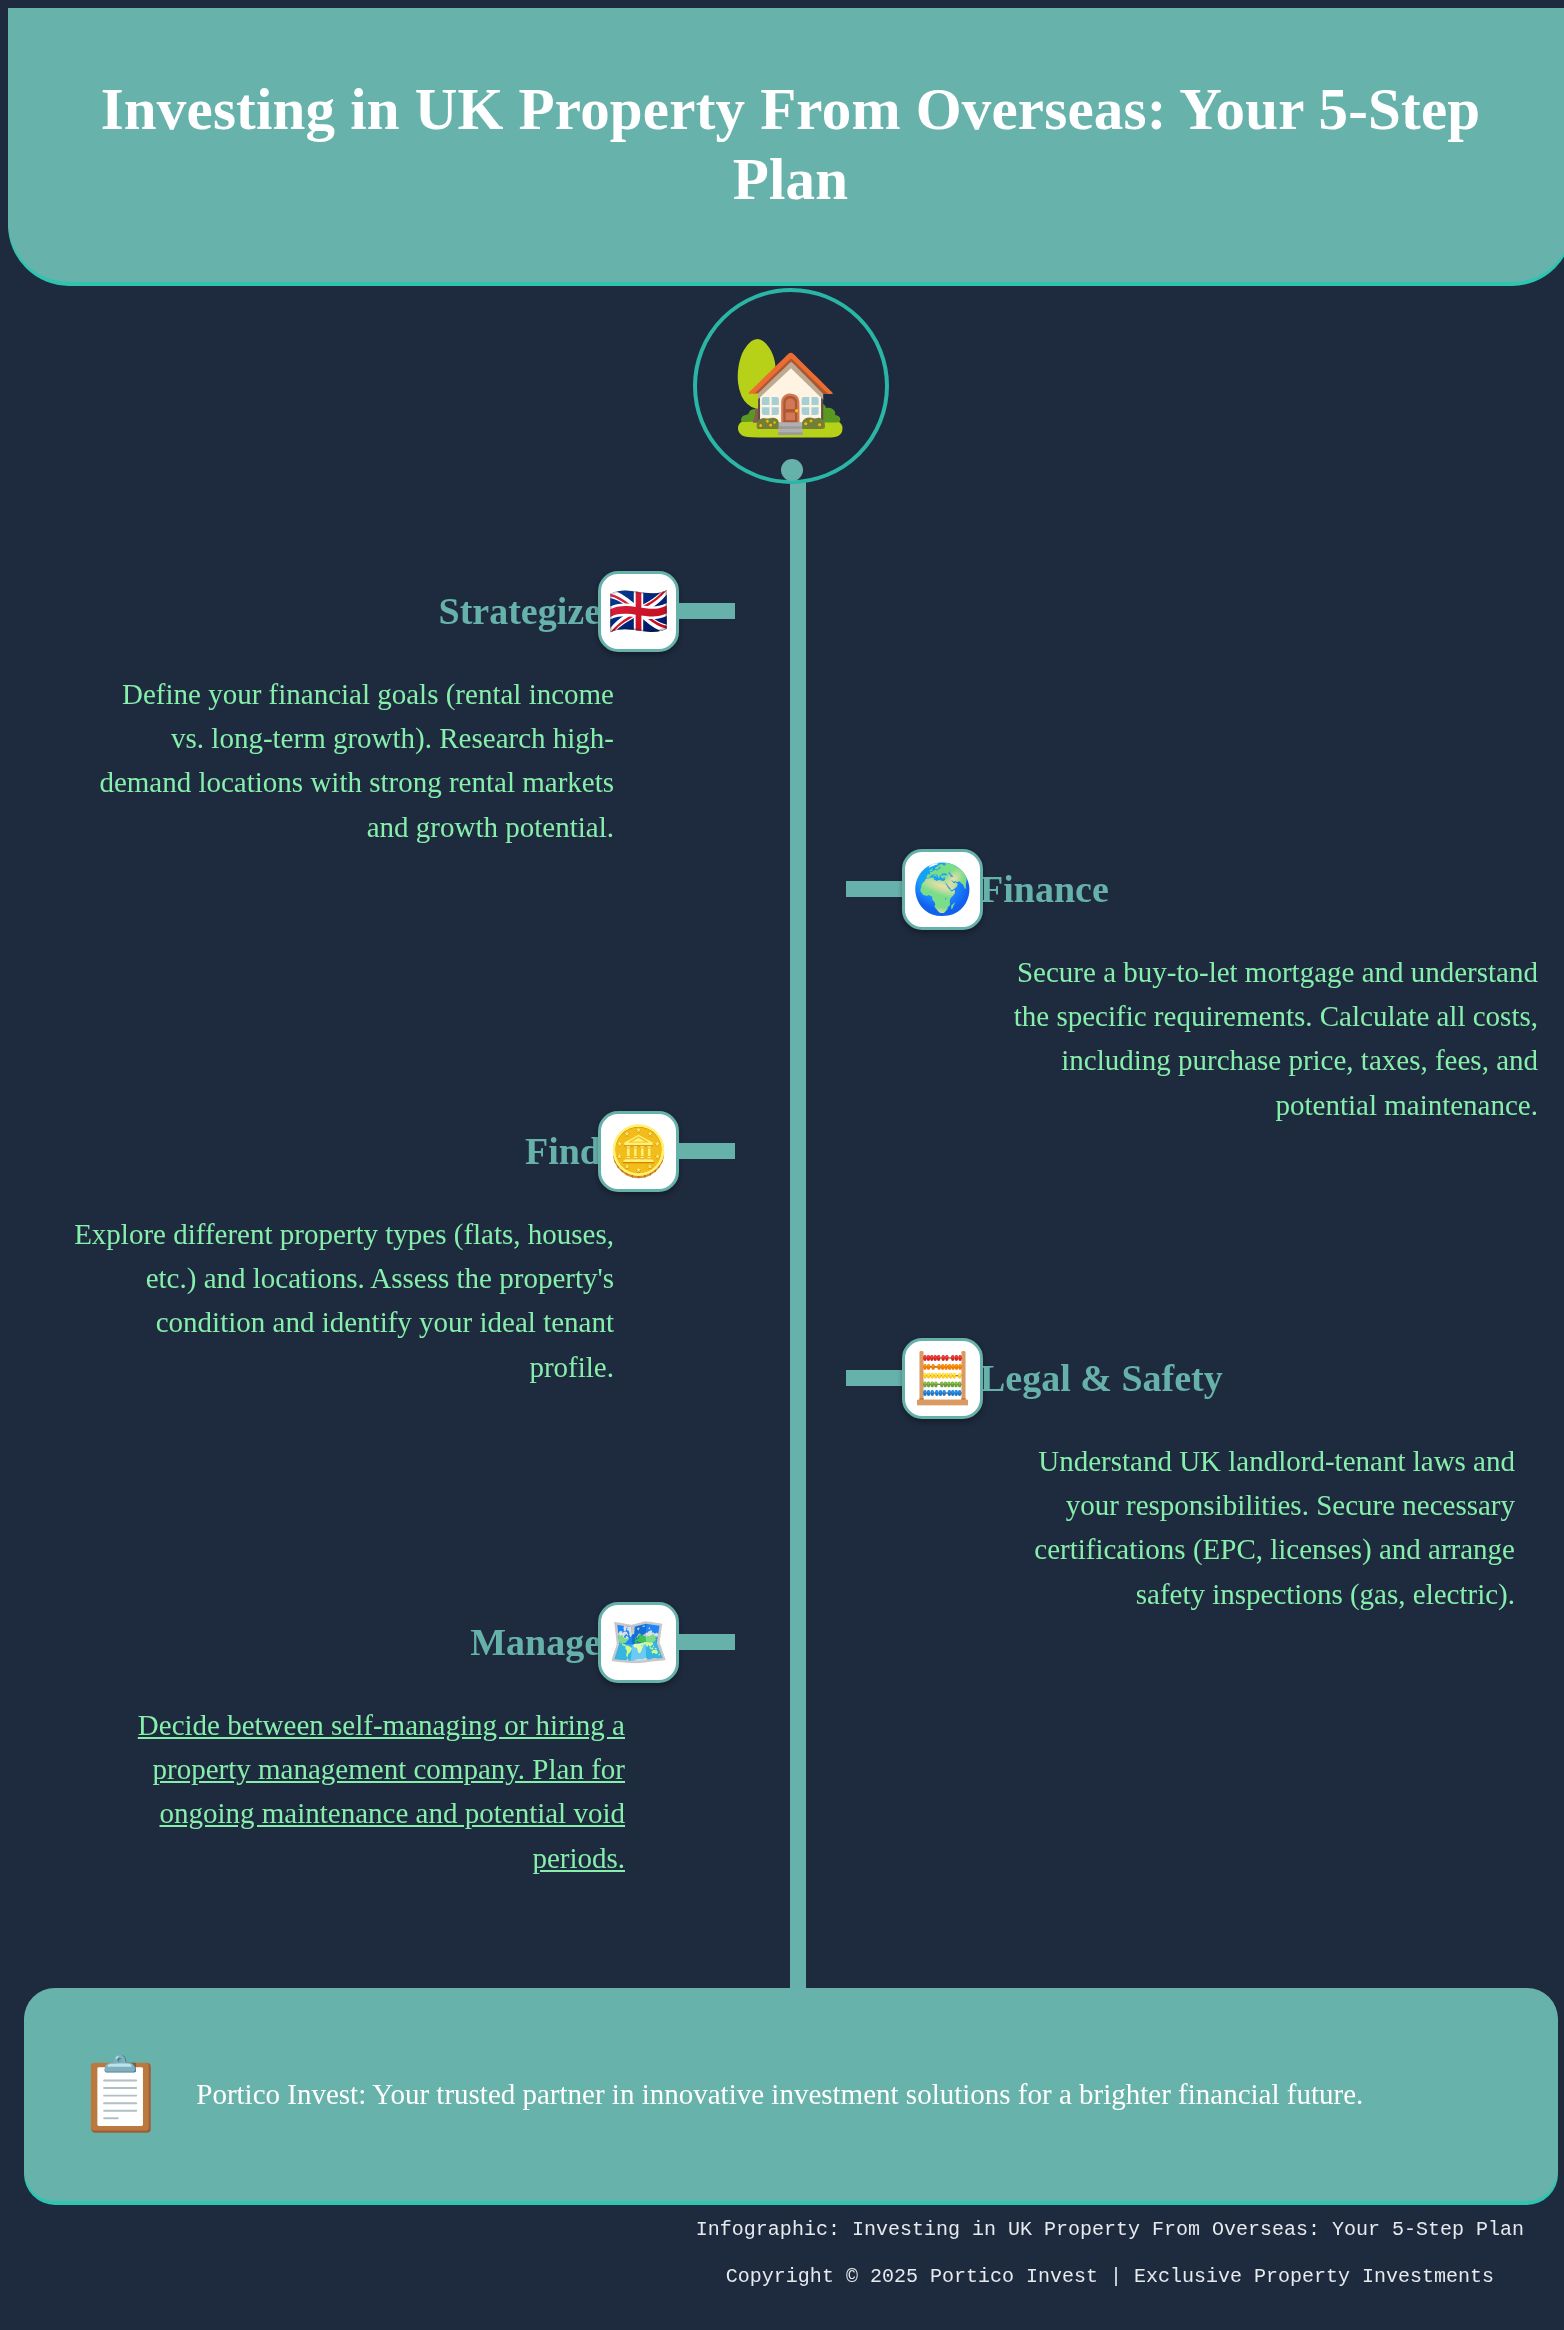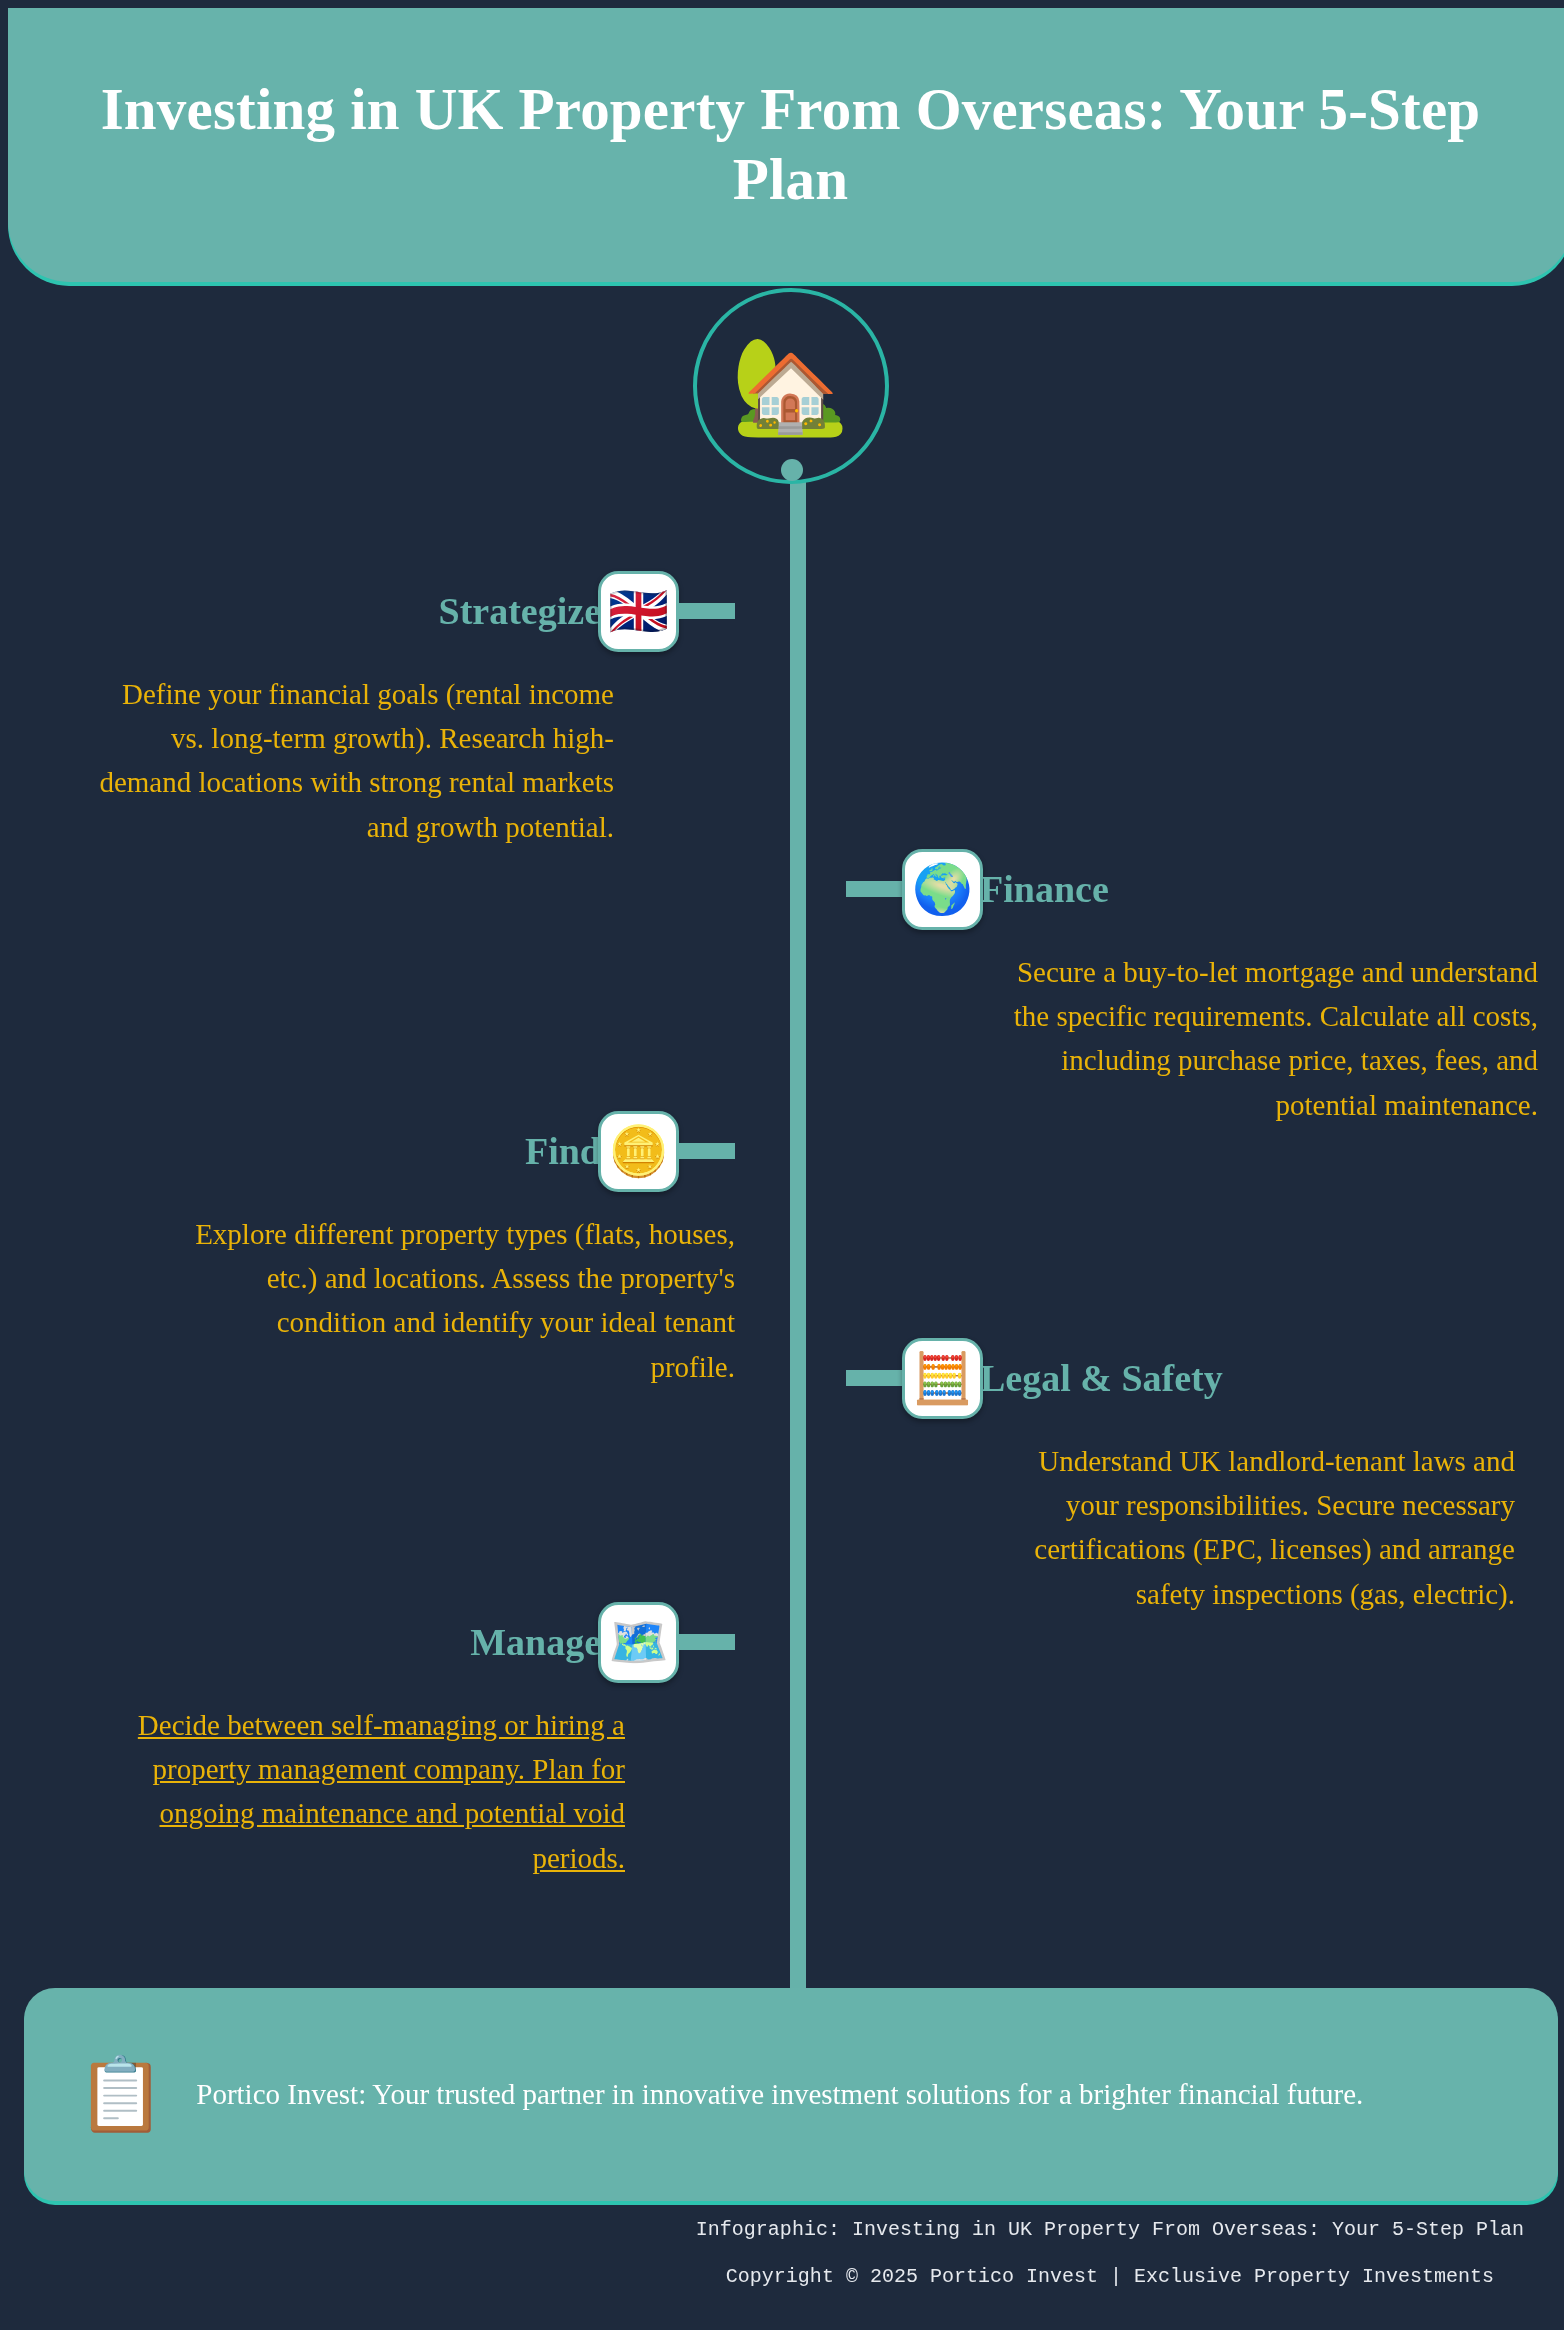--- a/index.html
+++ b/index.html
@@ -58,33 +58,33 @@
   .connector{ height:7px; background:#66b2aa; width:56px; flex:0 0 56px; }
 
   .step-title{
     color:#66b2aa; font-size:38px; font-weight:bold; white-space:nowrap;
     font-family:"Liberation Serif", serif;
   }
   .step-left .step-title{ margin-right:-11px; }
   .step-right .step-title{ margin-left:-11px; }
 
   .step-desc{
-    color:#eab308; font-size:29px; line-height:1.52;
+    color:#86efac; font-size:29px; line-height:1.52;
     font-family:"Liberation Serif", serif;
   }
   .step-left  .step-desc{ text-align:right; }
   .step-right .step-desc{ text-align:right; }
 
   
   .s1{ left:0;     top:548px;  width:743px; }
   .s1 .step-desc{ width:548px; margin-left:auto; margin-right:121px; margin-top:6.3px; }
   .s2{ left:822px; top:826px; width:743px; }
   .s2 .step-desc{ width:571px; margin-left:137px; margin-top:6.3px; }
   .s3{ left:0;     top:1088px; width:743px; }
-  .s3 .step-desc{ width:559px; margin-left:auto; margin-top:6.3px; }
+  .s3 .step-desc{ width:559px; margin-left:auto; margin-right:121px; margin-top:6.3px; }
   .s4{ left:822px; top:1315px; width:743px; }
   .s4 .step-desc{ width:548px; margin-left:137px; margin-top:6.3px; }
   .s5{ left:0;     top:1579px; width:743px; }
   .s5 .step-desc{ width:548px; margin-left:auto; margin-right:110px; margin-top:6.3px;text-decoration:underline; }
 
   
   .banner{
     position:absolute; left:15.6px; top:1980px; width:1534px; height:213px;
     background:#67b3ab; border-radius:31px;
     box-shadow:0 3.9px 0 0 #2ec4b0;

